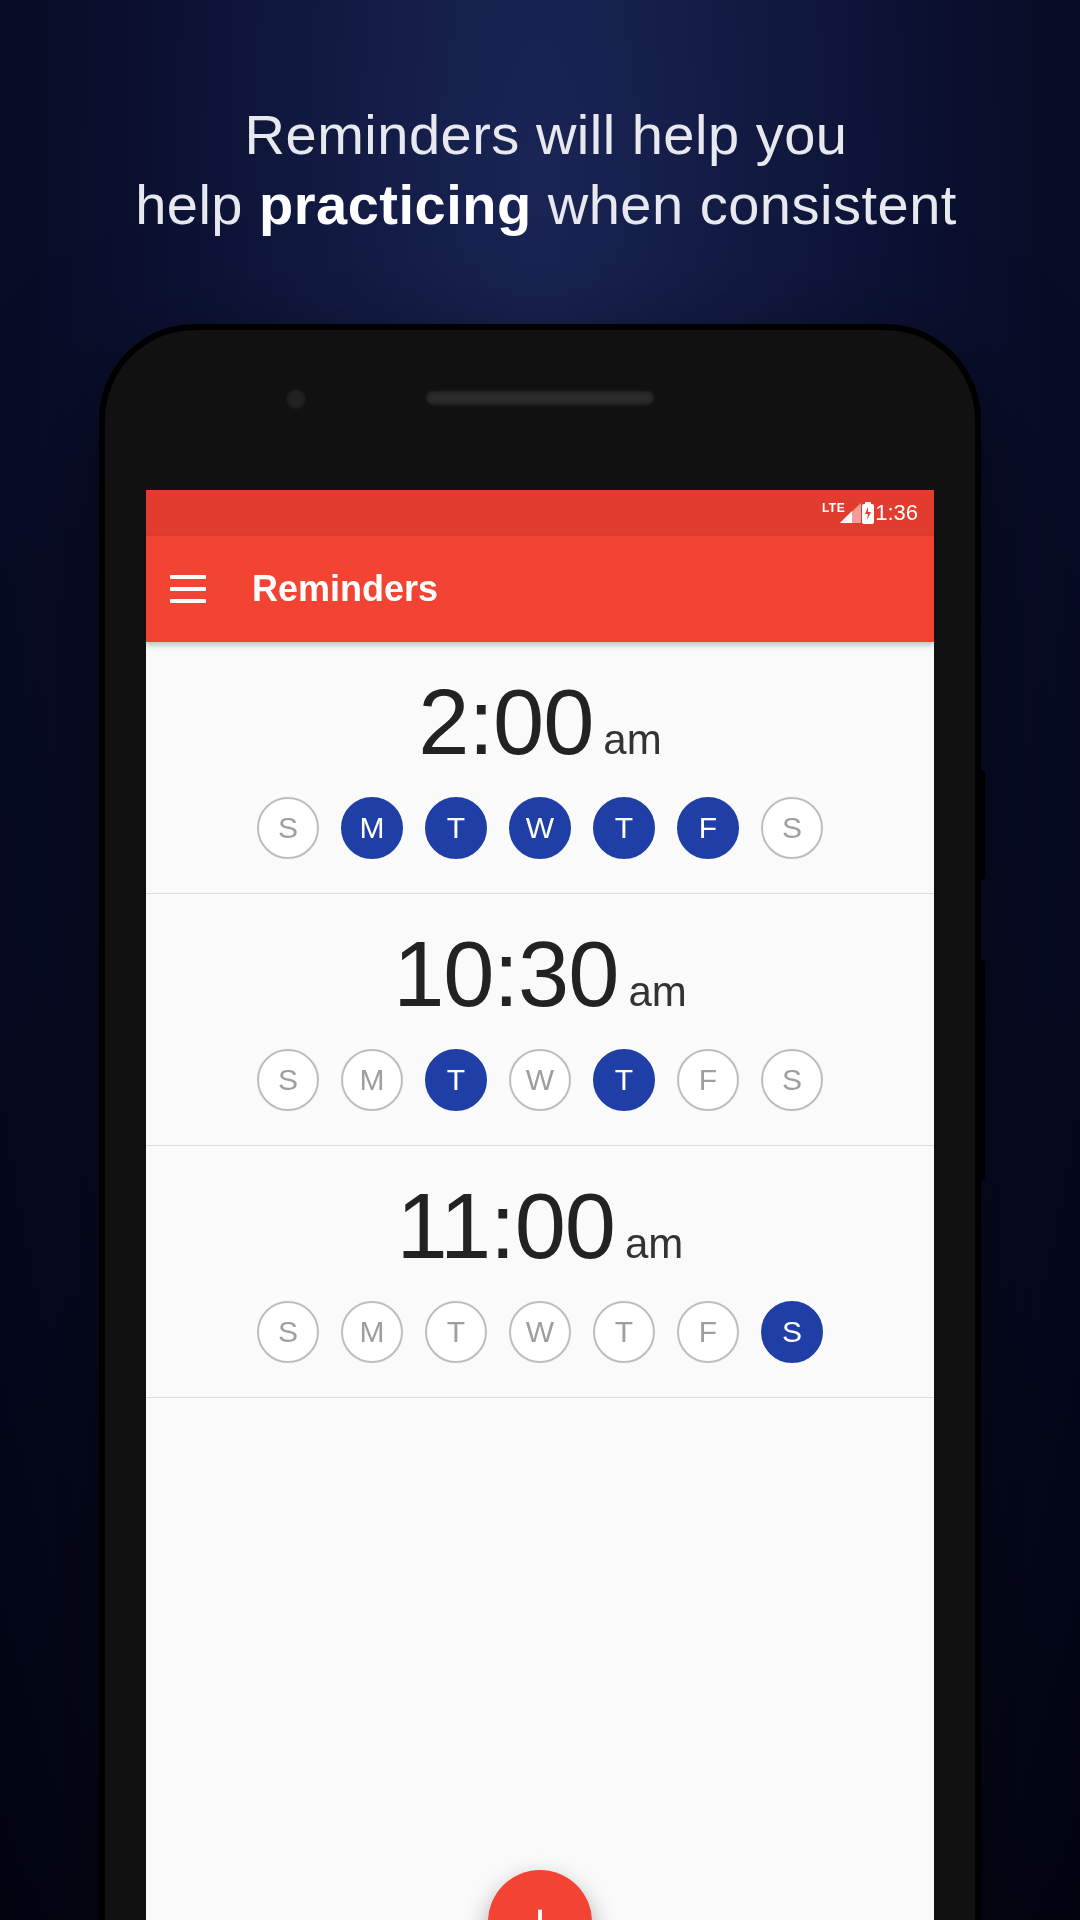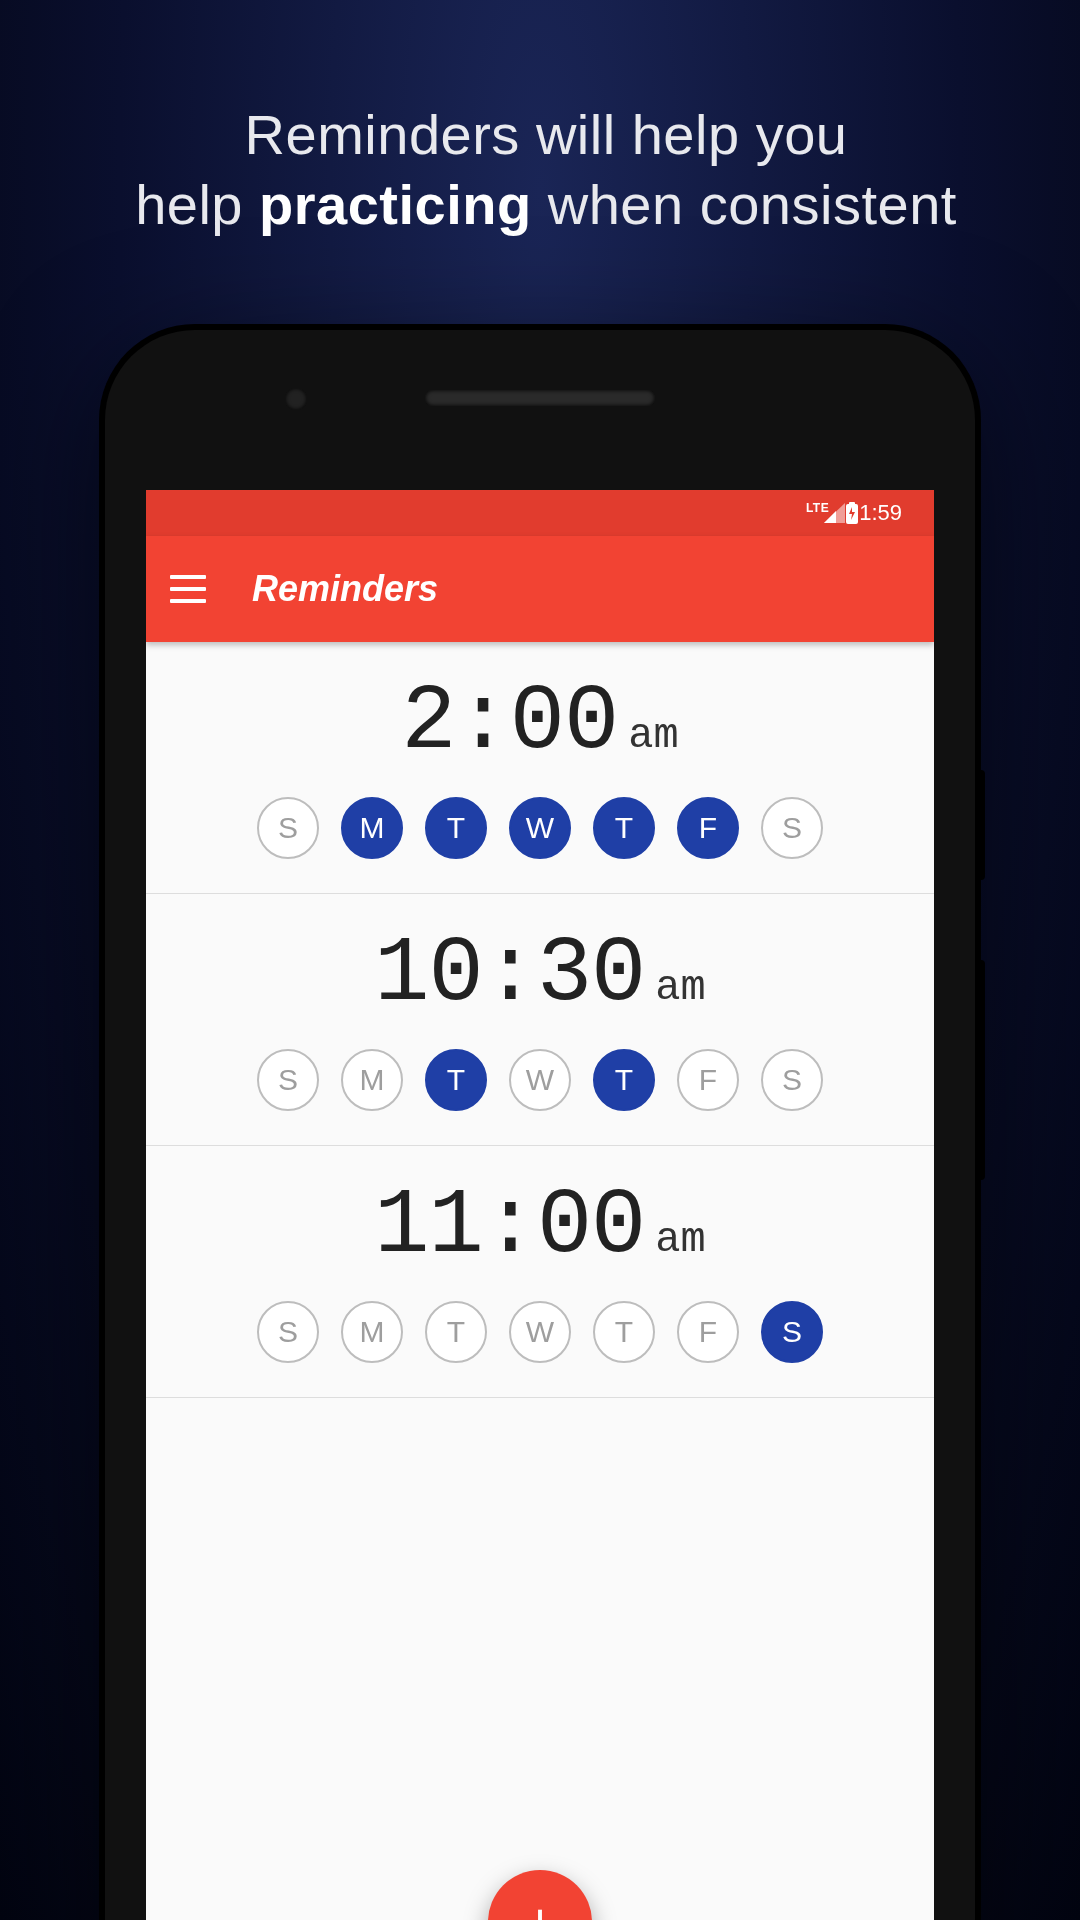--- a/index.html
+++ b/index.html
@@ -59,48 +59,48 @@
     top: 160px; left: 41px; right: 41px; bottom: 60px;
     background: #fafafa;
     overflow: hidden;
   }
 
   
   .statusbar {
     height: 46px;
     background: #e13c2e;
     display: flex; align-items: center; justify-content: flex-end;
-    padding: 0 32px; gap: 0;
+    padding: 0 16px; gap: 0;
     color: #fff; font-size: 22px; font-weight: 500;
   }
   .statusbar .lte { font-size: 12px; font-weight:700; letter-spacing:.5px; margin-right:-6px; margin-top:-10px;}
   .statusbar svg { display:block; }
 
   
   .appbar {
     height: 106px;
     background: #f24333;
     display: flex; align-items: center;
     padding: 2px 24px; gap: 46px;
     color: #fff;
     box-shadow: 0 3px 6px rgba(0,0,0,.25);
-    position: relative; z-index: 2; font-style: italic;
+    position: relative; z-index: 2;
   }
   .hamburger { width:36px; height:28px; display:flex; flex-direction:column; justify-content:space-between; cursor:pointer;}
   .hamburger span { display:block; height:4px; background:#fff; border-radius:1px;}
   .appbar-title { font-size: 36px; font-weight: 600; }
 
   
   .list { background:#fafafa; }
   .reminder {
     border-bottom: 1px solid #ddd;
     padding: 28px 0 34px;
     text-align: center;
   }
-  .time-row { display:flex; align-items:baseline; justify-content:center; gap:10px;font-family:Liberation Mono, monospace; }
+  .time-row { display:flex; align-items:baseline; justify-content:center; gap:10px; }
   .time { font-size: 92px; font-weight: 300; color:#222; letter-spacing:-1px;}
   .ampm { font-size: 42px; color:#333; font-weight:400; }
   .days { margin-top: 22px; display:flex; justify-content:center; gap:22px; }
   .day {
     width:62px; height:62px; border-radius:50%;
     display:flex; align-items:center; justify-content:center;
     font-size:30px; font-weight:400;
     border:2px solid #bdbdbd; color:#9e9e9e; background:#fff;
     cursor:pointer;
   }
@@ -139,21 +139,21 @@
       <span class="lte">LTE</span>
       <svg width="22" height="20" viewBox="0 0 22 20">
           <path d="M1 20 L22 20 L22 0 Z" fill="#fff" opacity=".5"></path>
           <path d="M1 20 L13 20 L13 8 Z" fill="#fff"></path>
         </svg>
       <svg width="14" height="22" viewBox="0 0 14 22">
           <rect x="1" y="2" width="12" height="20" rx="2" fill="#fff"></rect>
           <rect x="4" y="0" width="6" height="3" rx="1" fill="#fff"></rect>
           <path d="M7 5 L4 12 L7 12 L6 18 L10 10 L7 10 Z" fill="#e13c2e"></path>
         </svg>
-      <span>1:59</span>
+      <span>1:36</span>
     </div>
 
     <div class="appbar">
       <div class="hamburger">
           <span></span>
           <span></span>
           <span></span>
         </div>
       <div class="appbar-title">Reminders</div>
     </div>

